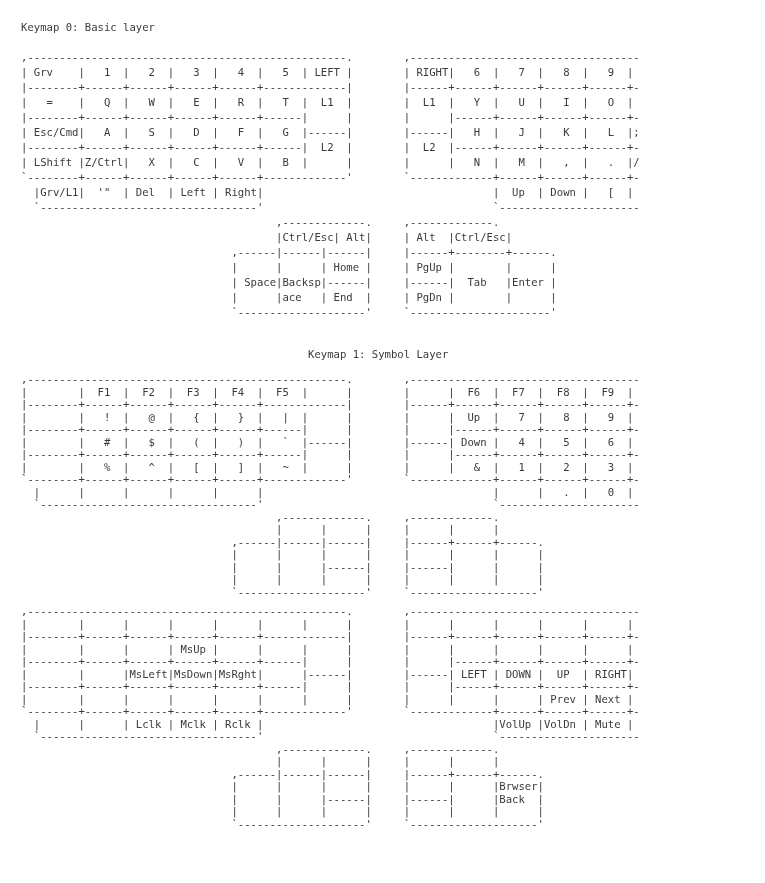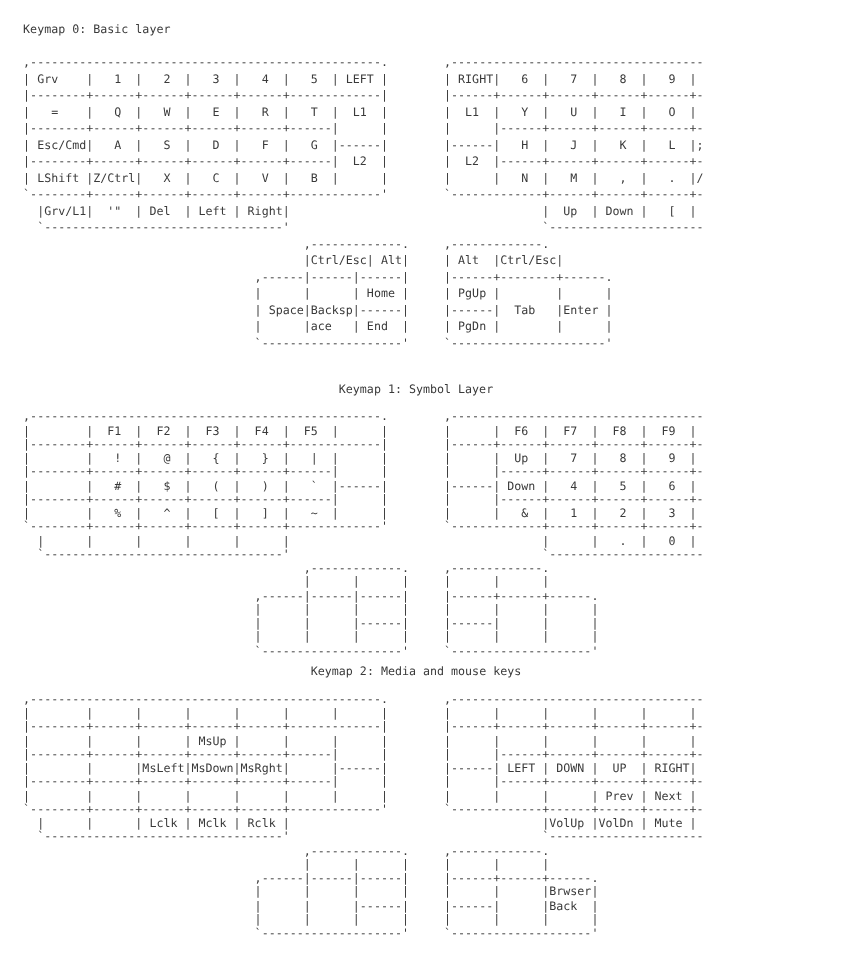--- a/index.html
+++ b/index.html
@@ -74,21 +74,20 @@
                                         ,-------------.     ,-------------.
                                         |      |      |     |      |      |
                                  ,------|------|------|     |------+------+------.
                                  |      |      |      |     |      |      |      |
                                  |      |      |------|     |------|      |      |
                                  |      |      |      |     |      |      |      |
                                  `--------------------'     `--------------------'</pre>
   </section>
 
   <section class="km km2">
-    <pre class="title" style="color: rgb(58, 58, 58);">Keymap 2: Media and mouse keys</pre>
     <pre class="art" style="color: rgb(58, 58, 58);">,--------------------------------------------------.        ,--------------------------------------------------.
 |        |      |      |      |      |      |      |        |      |      |      |      |      |      |        |
 |--------+------+------+------+------+-------------|        |------+------+------+------+------+------+--------|
 |        |      |      | MsUp |      |      |      |        |      |      |      |      |      |      |        |
 |--------+------+------+------+------+------|      |        |      |------+------+------+------+------+--------|
 |        |      |MsLeft|MsDown|MsRght|      |------|        |------| LEFT | DOWN |  UP  | RIGHT|      |  Play  |
 |--------+------+------+------+------+------|      |        |      |------+------+------+------+------+--------|
 |        |      |      |      |      |      |      |        |      |      |      | Prev | Next |      |        |
 `--------+------+------+------+------+-------------'        `-------------+------+------+------+------+--------'
   |      |      | Lclk | Mclk | Rclk |                                    |VolUp |VolDn | Mute |      |      |

